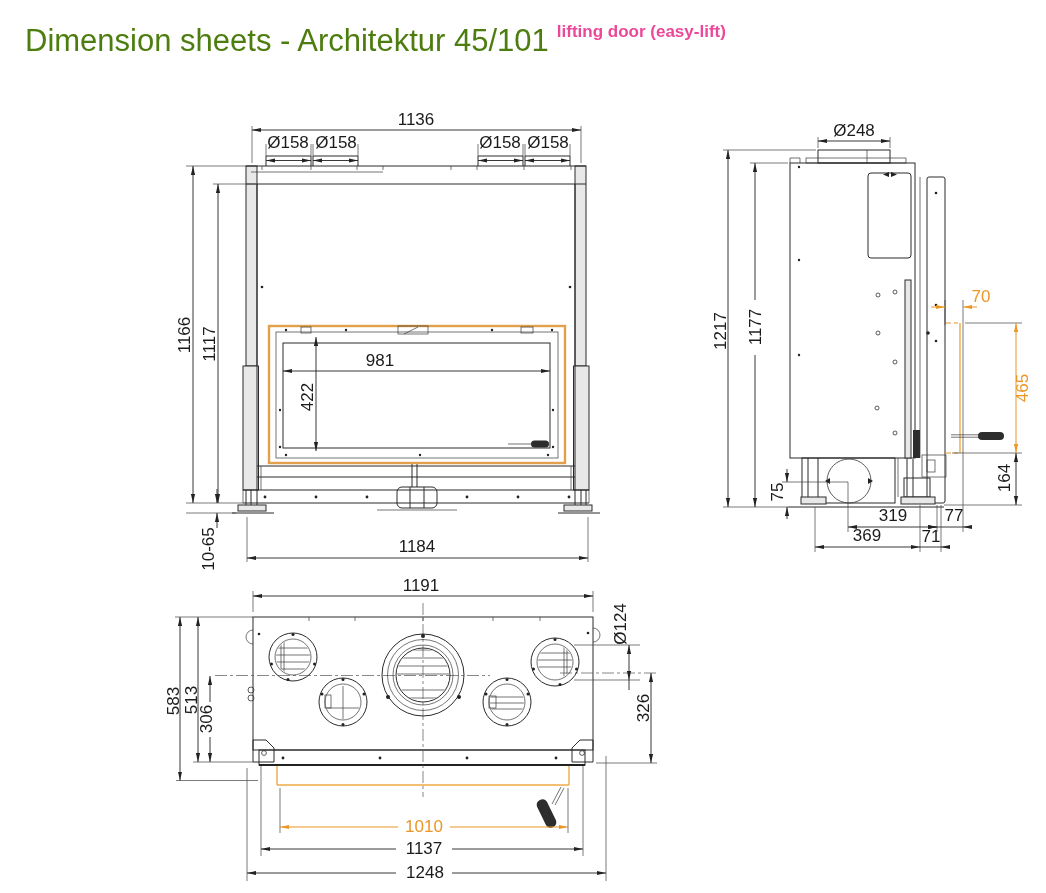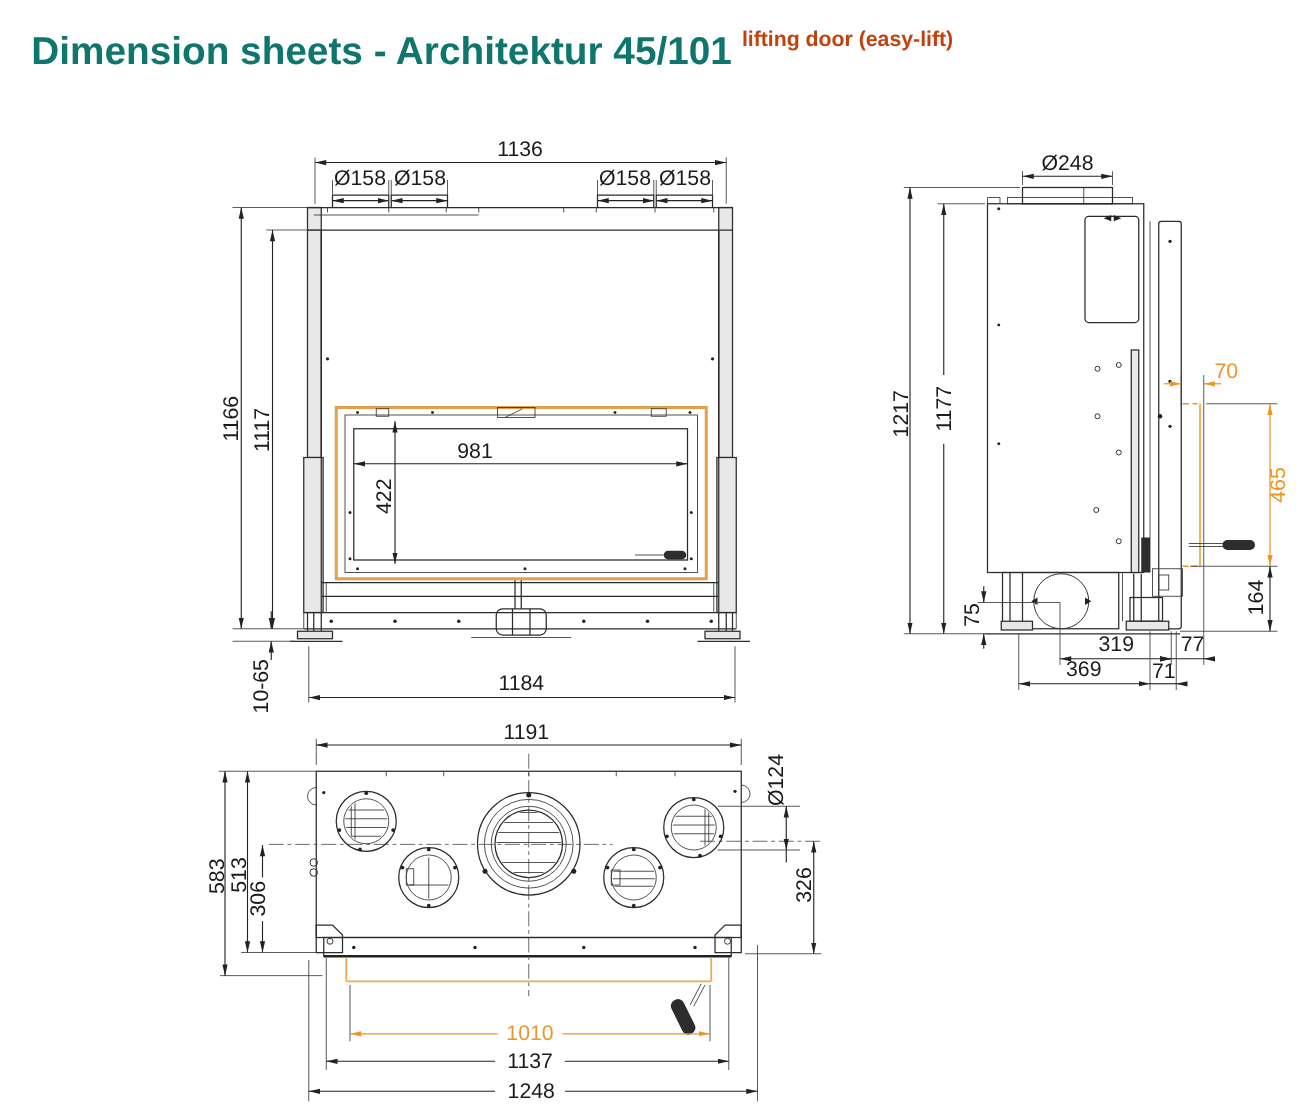--- a/index.html
+++ b/index.html
@@ -1,20 +1,20 @@
 <!DOCTYPE html>
 <html><head>
 <meta charset="utf-8">
 <style>
   html,body{margin:0;padding:0;background:#ffffff;}
   .page{position:relative;width:1046px;height:893px;background:#fff;overflow:hidden;
         font-family:"Liberation Sans", sans-serif;}
   .titlebar{position:absolute;left:25px;top:22px;white-space:nowrap;}
-  .title-main{font-size:31px;font-weight:bold;color:#0f766e;letter-spacing:0;}
-  .title-sup{font-size:17px;font-weight:bold;color:#c2410c;vertical-align:14px;margin-left:8px;}
+  .title-main{font-size:31px;font-weight:normal;color:#4d7c0f;letter-spacing:0;}
+  .title-sup{font-size:17px;font-weight:bold;color:#ec4899;vertical-align:14px;margin-left:8px;}
   svg{position:absolute;left:0;top:0;}
   .ln{stroke:#2b2b2b;stroke-width:1;fill:none;}
   .lt{stroke:#3a3a3a;stroke-width:0.7;fill:none;}
   .lk{stroke:#222;stroke-width:2;fill:none;}
   .dim{stroke:#222;stroke-width:0.9;fill:none;}
   .ext{stroke:#444;stroke-width:0.7;fill:none;}
   .odim{stroke:#EC9625;stroke-width:1;fill:none;}
   .oln{stroke:#E2A04A;stroke-width:2.4;fill:none;}
   .olnt{stroke:#F0A946;stroke-width:1.4;fill:none;}
   .odash{stroke:#EC9625;stroke-width:1.2;fill:none;stroke-dasharray:5 3;}

